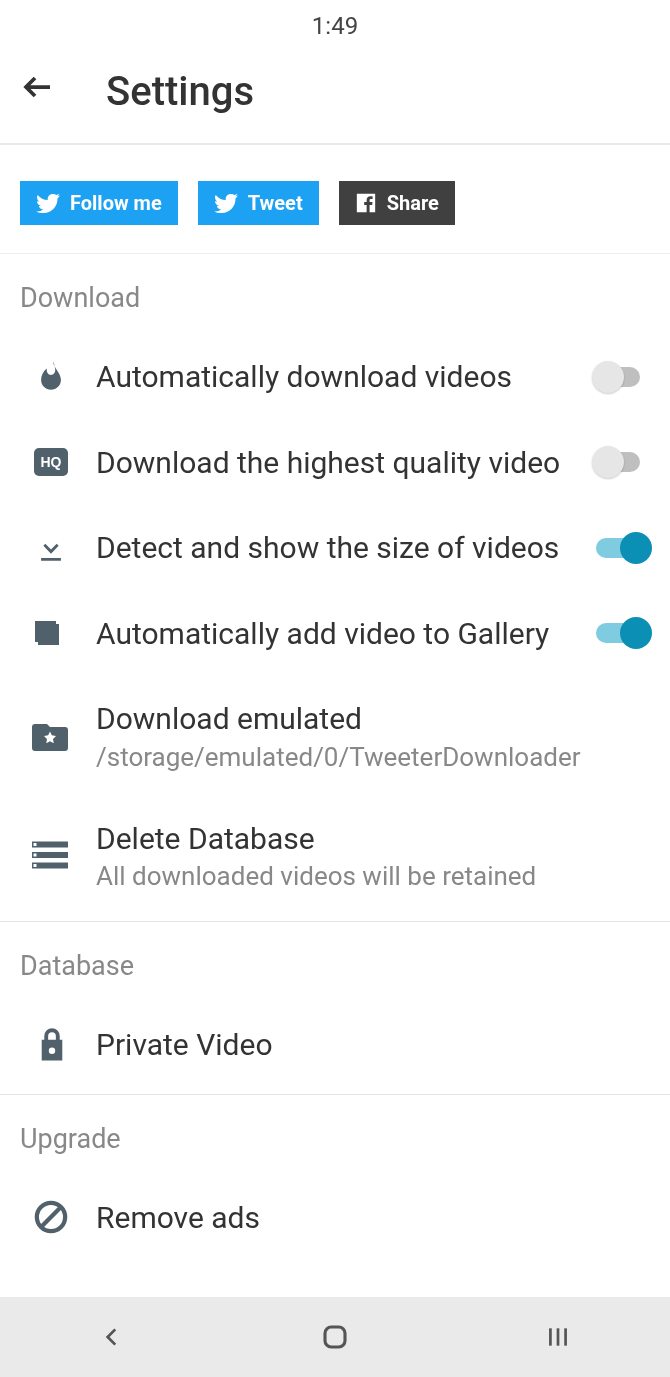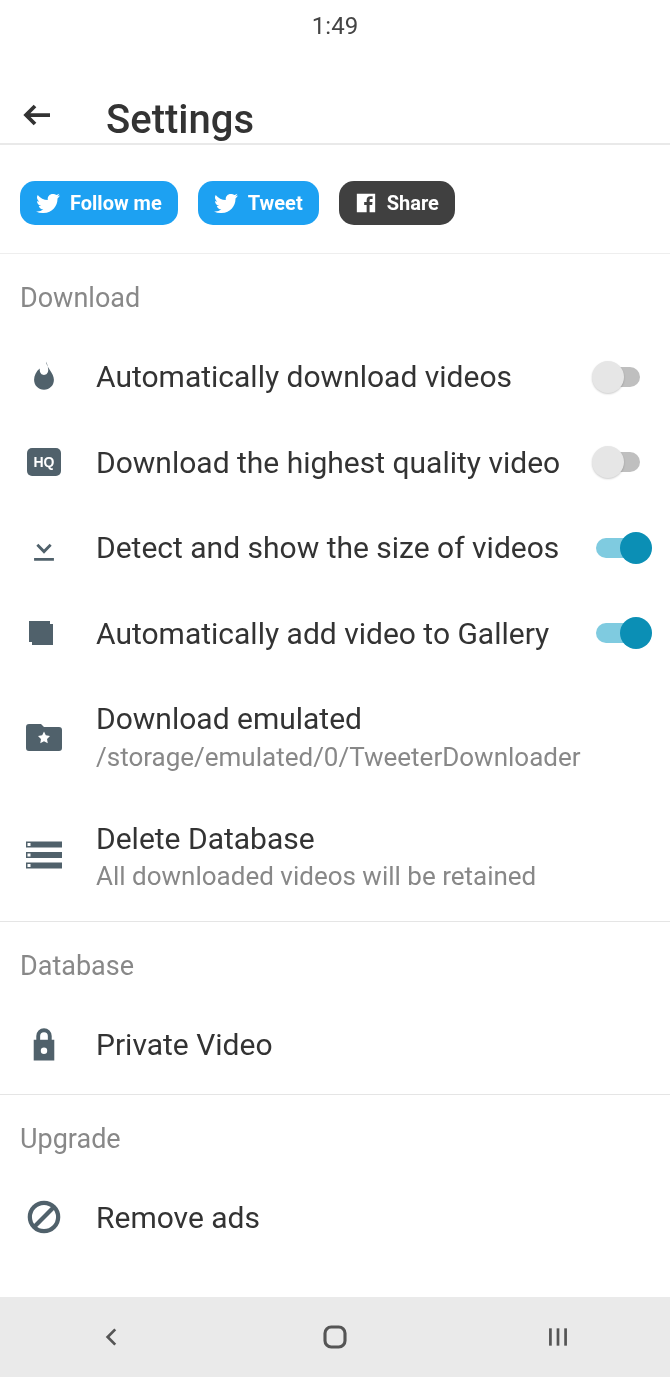--- a/index.html
+++ b/index.html
@@ -20,42 +20,42 @@
     padding: 0 18px;
     font-size: 24px;
     color: #444;
     gap: 6px;
     flex-direction: column;
   }
   .status-bar .txt { font-size: 24px; }
   .top-bar {
     height: 105px;
     display: flex;
-    align-items: flex-end;
+    align-items: center;
     padding: 0 20px;
     gap: 50px;
     border-bottom: 2px solid #e9e9e9;
   }
   .back-arrow { font-size: 40px; color:#333; }
   .title { font-size: 40px; font-weight: 500; color: #333; }
   .social-row {
     display: flex;
     gap: 20px;
     padding: 36px 20px 28px 20px;
     border-bottom: 1px solid #eee;
   }
   .social-btn {
     display: flex;
     align-items: center;
     justify-content: flex-end;
     gap: 10px;
     color: #fff;
     font-weight: 700;
     font-size: 20px;
-    border-radius: 15px;
+    border-radius: 0;
     height: 44px;
     padding: 0 16px;
   }
   .tw { background:#1da1f2; }
   .fb { background:#404040; }
   .section-header {
     padding: 28px 20px 0 20px;
     font-size: 27px;
     color: #888;
   }
@@ -64,21 +64,21 @@
     display: flex;
     align-items: center;
     padding: 24px 18px 24px 20px;
     gap: 28px;
   }
   .row .icon {
     width: 48px;
     flex-shrink: 0;
     display:flex;
     align-items:center;
-    justify-content:center;
+    justify-content:flex-end;
   }
   .row .label-wrap { flex: 1; }
   .row .label {
     font-size: 30px;
     color: #333;
     line-height: 1.25;
   }
   .row .sub {
     font-size: 26px;
     color: #888;

